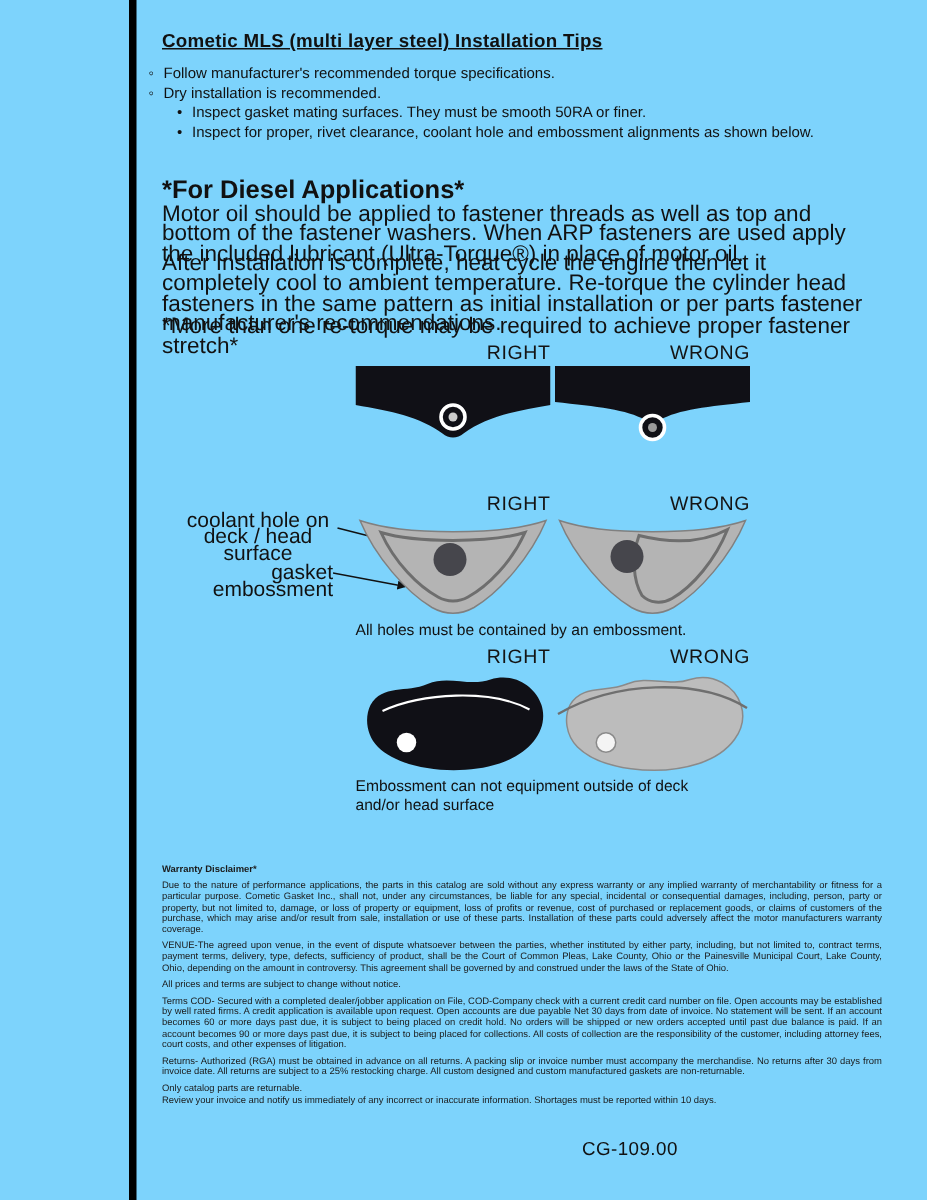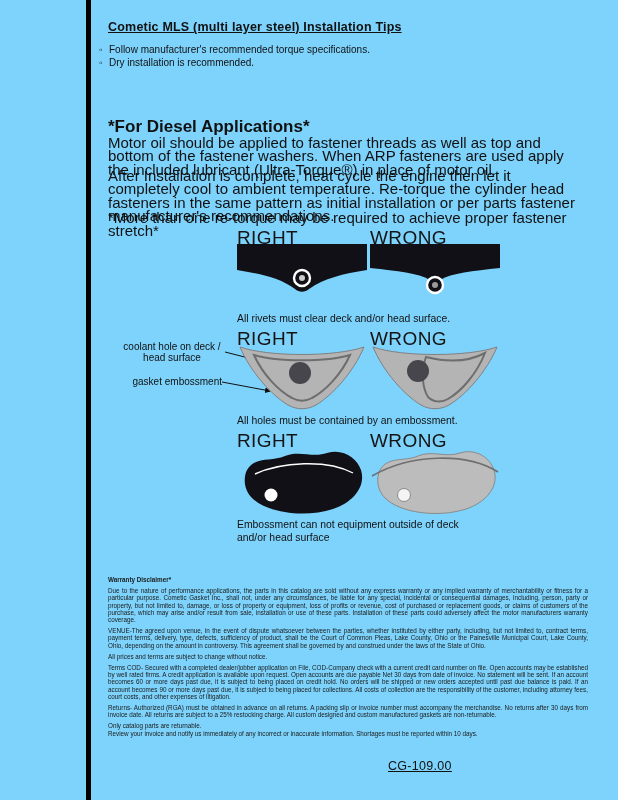--- a/index.html
+++ b/index.html
@@ -21,76 +21,77 @@
   .tip::before { content: "◦"; position: absolute; left: 0; top: 0; font-size: 10px; }
   .subtip { position: relative; margin-left: 19px; padding-left: 10px; }
   .subtip::before { content: "•"; position: absolute; left: 0; top: 0; font-size: 10px; }
 
   .diesel-heading { left: 108px; top: 117px; margin: 0; font-size: 17px; font-weight: bold; }
   .para { left: 108px; width: 468px; font-size: 15px; line-height: 13.4px; }
   .para-1 { top: 136px; }
   .para-2 { top: 169px; }
   .para-note { top: 211px; }
 
-  .col-label { width: 130px; text-align: left; font-size: 19px; letter-spacing: 0.4px; color: #141414; }
+  .col-label { width: 130px; text-align: right; font-size: 13px; letter-spacing: 0.4px; color: #141414; }
   .row1-head { top: 227px; }
   .row2-head { top: 328px; }
   .row3-head { top: 430px; }
   .col-right { left: 237px; }
   .col-wrong { left: 370px; }
 
   .caption { left: 237px; font-size: 10.4px; line-height: 12.5px; }
   .caption-1 { top: 313px; }
   .caption-2 { top: 415px; }
   .caption-3 { top: 519px; width: 240px; }
 
-  .callout { font-size: 10px; line-height: 11px; color: #111; }
+  .callout { font-size: 14px; line-height: 11px; color: #111; }
   .callout-1 { left: 122px; top: 341px; width: 100px; text-align: center; }
   .callout-2 { left: 118px; top: 376px; width: 104px; text-align: right; }
 
   .legal { left: 108px; top: 576px; width: 480px; font-size: 6.3px; line-height: 7.2px; text-align: justify; color: #1a1a1a; }
   .legal p { margin: 0 0 4px 0; }
   .legal .tight { margin-bottom: 0; }
   .legal-heading { font-weight: bold; }
 
-  .footer { left: 388px; top: 759px; font-size: 12.5px; letter-spacing: 0.3px; text-decoration: underline; }
+  .footer { left: 388px; top: 759px; font-size: 12.5px; letter-spacing: 0.3px; }
 </style>
 </head>
 <body>
 
 <div class="page">
 
   <div class="abs spine"></div>
 
   <h1 class="abs title">Cometic MLS (multi layer steel) Installation Tips</h1>
 
   <div class="abs tips">
     <div class="tip"><span>Follow manufacturer's recommended torque specifications.</span></div>
     <div class="tip"><span>Dry installation is recommended.</span></div>
+    <div class="subtip"><span>Inspect gasket mating surfaces.  They must be smooth 50RA or finer.</span></div>
+    <div class="subtip"><span>Inspect for proper, rivet clearance, coolant hole and embossment alignments as shown below.</span></div>
   </div>
 
   <h2 class="abs diesel-heading">*For Diesel Applications*</h2>
   <div class="abs para para-1">Motor oil should be applied to fastener threads as well as top and bottom of the fastener washers. When ARP fasteners are used apply the included lubricant (Ultra-Torque®) in place of motor oil.</div>
   <div class="abs para para-2">After Installation is complete, heat cycle the engine then let it completely cool to ambient temperature. Re-torque the cylinder head fasteners in the same pattern as initial installation or per parts fastener manufacturer's recommendations.</div>
   <div class="abs para para-note">*More than one re-torque may be required to achieve proper fastener stretch*</div>
 
   <div class="abs col-label row1-head col-right">RIGHT</div>
   <div class="abs col-label row1-head col-wrong">WRONG</div>
 
   <svg class="abs" style="left:237px; top:244px;" width="130" height="66" viewBox="0 0 130 66">
     <path d="M0,0 H130 V26 C106,30 87,34 72,45 C68,48.5 62,48.5 58,45 C43,34 24,30 0,26 Z" fill="#101016"></path>
     <circle cx="65" cy="34" r="8" fill="#101016" stroke="#ffffff" stroke-width="2.4"></circle>
     <circle cx="65" cy="34" r="3" fill="#cccccc"></circle>
   </svg>
   <svg class="abs" style="left:370px; top:244px;" width="130" height="66" viewBox="0 0 130 66">
     <path d="M0,0 H130 V24 C102,27 82,29 70,36 C66,39 64,39 60,36 C48,29 28,27 0,24 Z" fill="#101016"></path>
     <circle cx="65" cy="41" r="8" fill="#101016" stroke="#ffffff" stroke-width="2.4"></circle>
     <circle cx="65" cy="41" r="3" fill="#9a9a9a"></circle>
   </svg>
-  <div class="abs caption caption-1">All rivets must clear deck and/or head surface.</div>
 
   <div class="abs col-label row2-head col-right">RIGHT</div>
   <div class="abs col-label row2-head col-wrong">WRONG</div>
 
   <div class="abs callout callout-1">coolant hole on deck / head surface</div>
   <div class="abs callout callout-2">gasket embossment</div>
 
   <svg class="abs" style="left:222px; top:346px;" width="80" height="52" viewBox="0 0 80 52">
     <defs>
       <marker id="ah" markerWidth="6" markerHeight="6" refX="5" refY="3" orient="auto">

